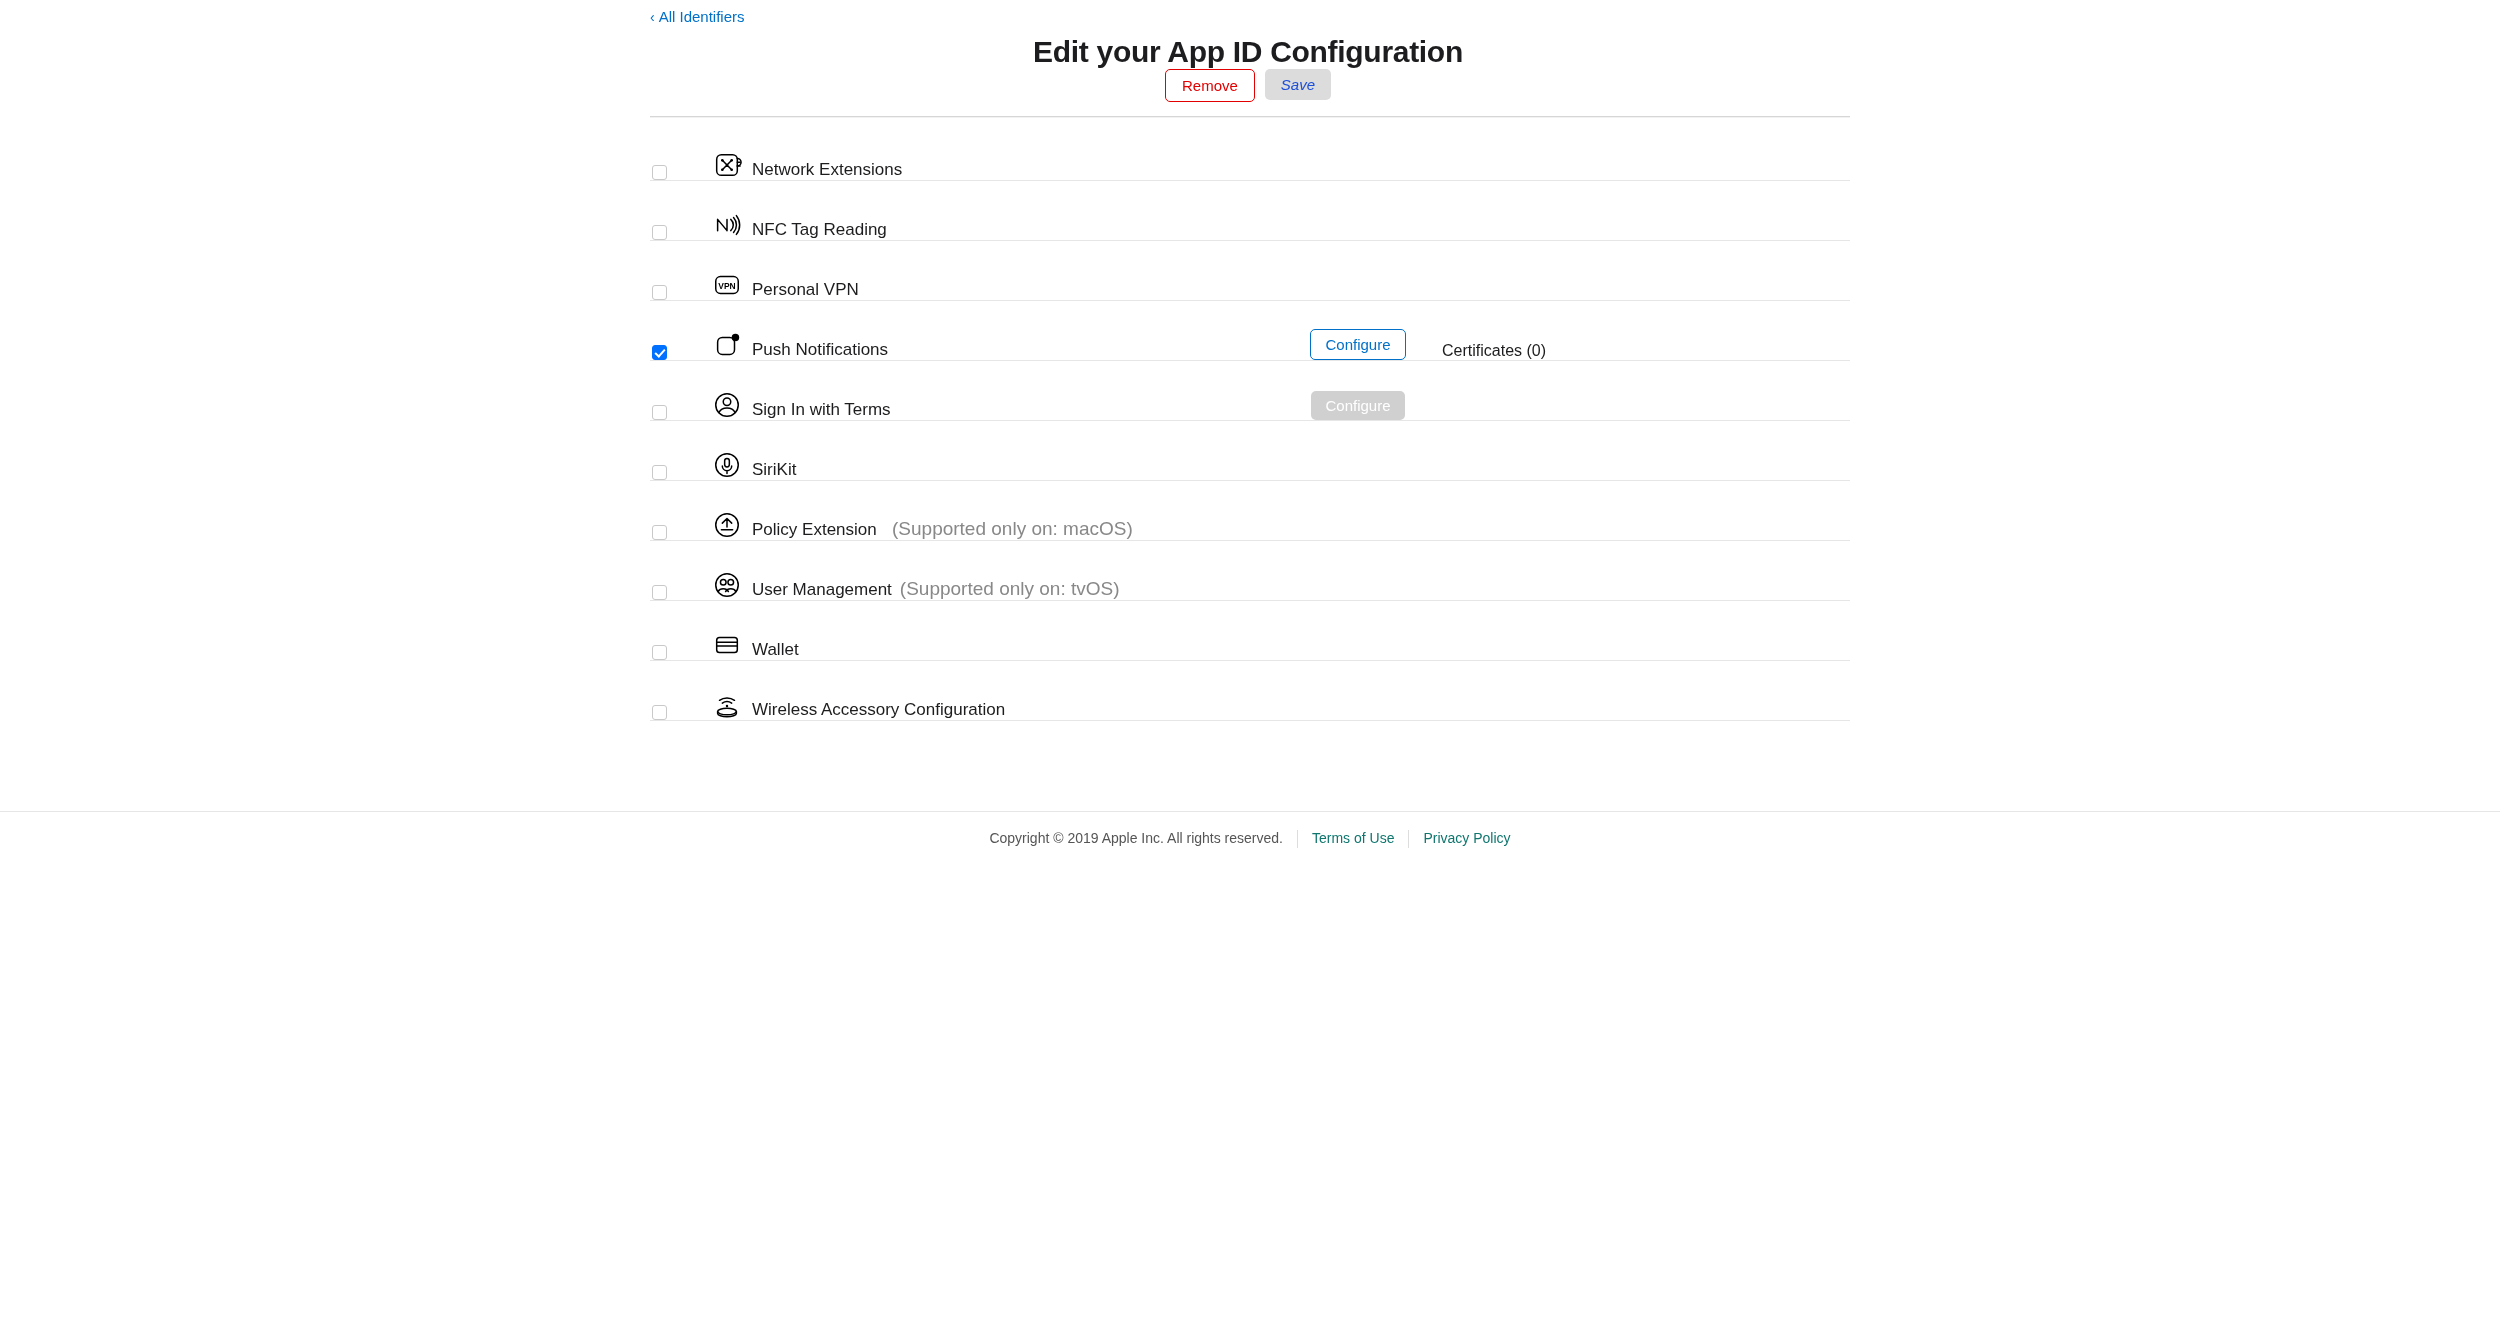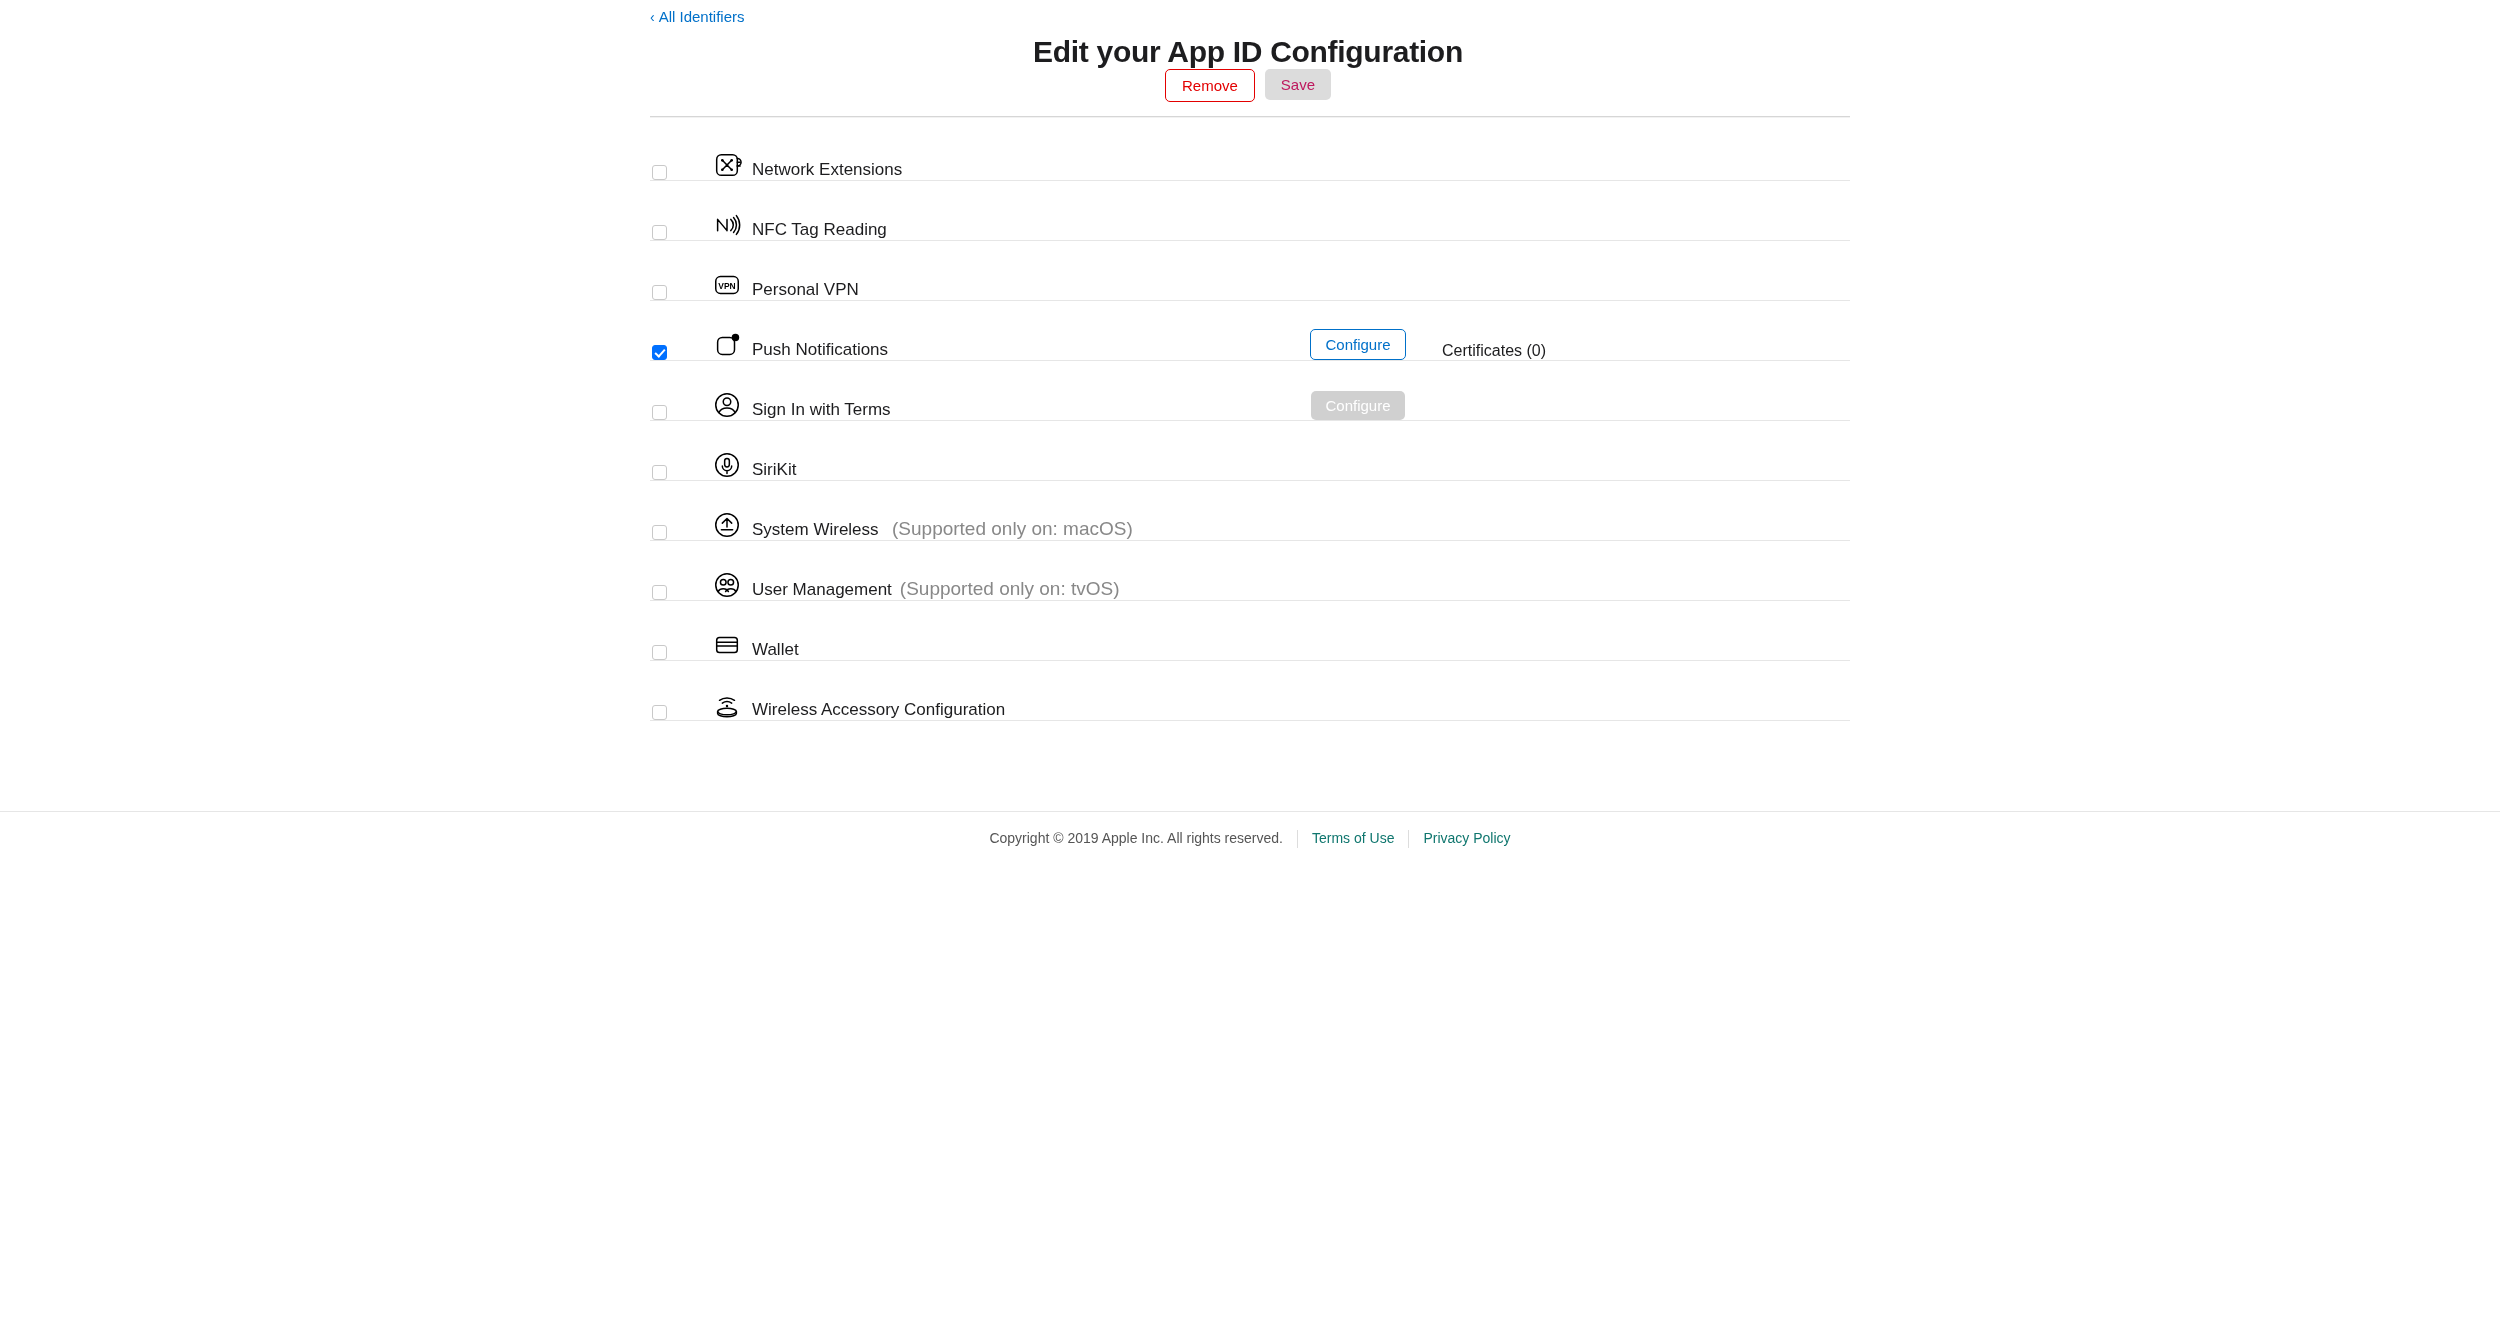--- a/index.html
+++ b/index.html
@@ -46,22 +46,23 @@
     background: #fff;
   }
   .btn-remove {
     border: 1px solid #e30000;
     color: #e30000;
     background: #fff;
   }
   .btn-save {
     border: none;
     background: #dcdcdc;
-    color: #be185d;
+    color: #1d4ed8;
     cursor: default;
+    font-style: italic;
   }
   .divider {
     height: 1px;
     background: #d6d6d6;
     box-shadow: 0 1px 0 #f2f2f2;
   }
   .cap-list { margin-top: 4px; }
   .cap-row {
     display: flex;
     align-items: flex-end;
@@ -283,21 +284,21 @@
         <div class="cap-check">
           <input type="checkbox" class="chk" style="">
         </div>
         <div class="cap-icon">
           <svg viewBox="0 0 32 32">
             <circle cx="16" cy="16" r="12" stroke="#000" stroke-width="1.6" fill="none" stroke-linecap="round" stroke-linejoin="round"></circle>
             <path d="M16 9 v9 M11 14 l5 -5 l5 5" stroke="#000" stroke-width="1.6" fill="none" stroke-linecap="round" stroke-linejoin="round"></path>
             <path d="M10 21 h12" stroke="#000" stroke-width="1.6" fill="none" stroke-linecap="round" stroke-linejoin="round"></path>
           </svg>
         </div>
-        <div class="cap-name">System Wireless</div>
+        <div class="cap-name">Policy Extension</div>
         <span class="cap-note">(Supported only on: macOS)</span>
         <div class="cap-spacer"></div>
         <div class="cap-config"></div>
         <div class="cap-extra"></div>
       </div>
       <div class="cap-row">
         <div class="cap-check">
           <input type="checkbox" class="chk" style="">
         </div>
         <div class="cap-icon">

